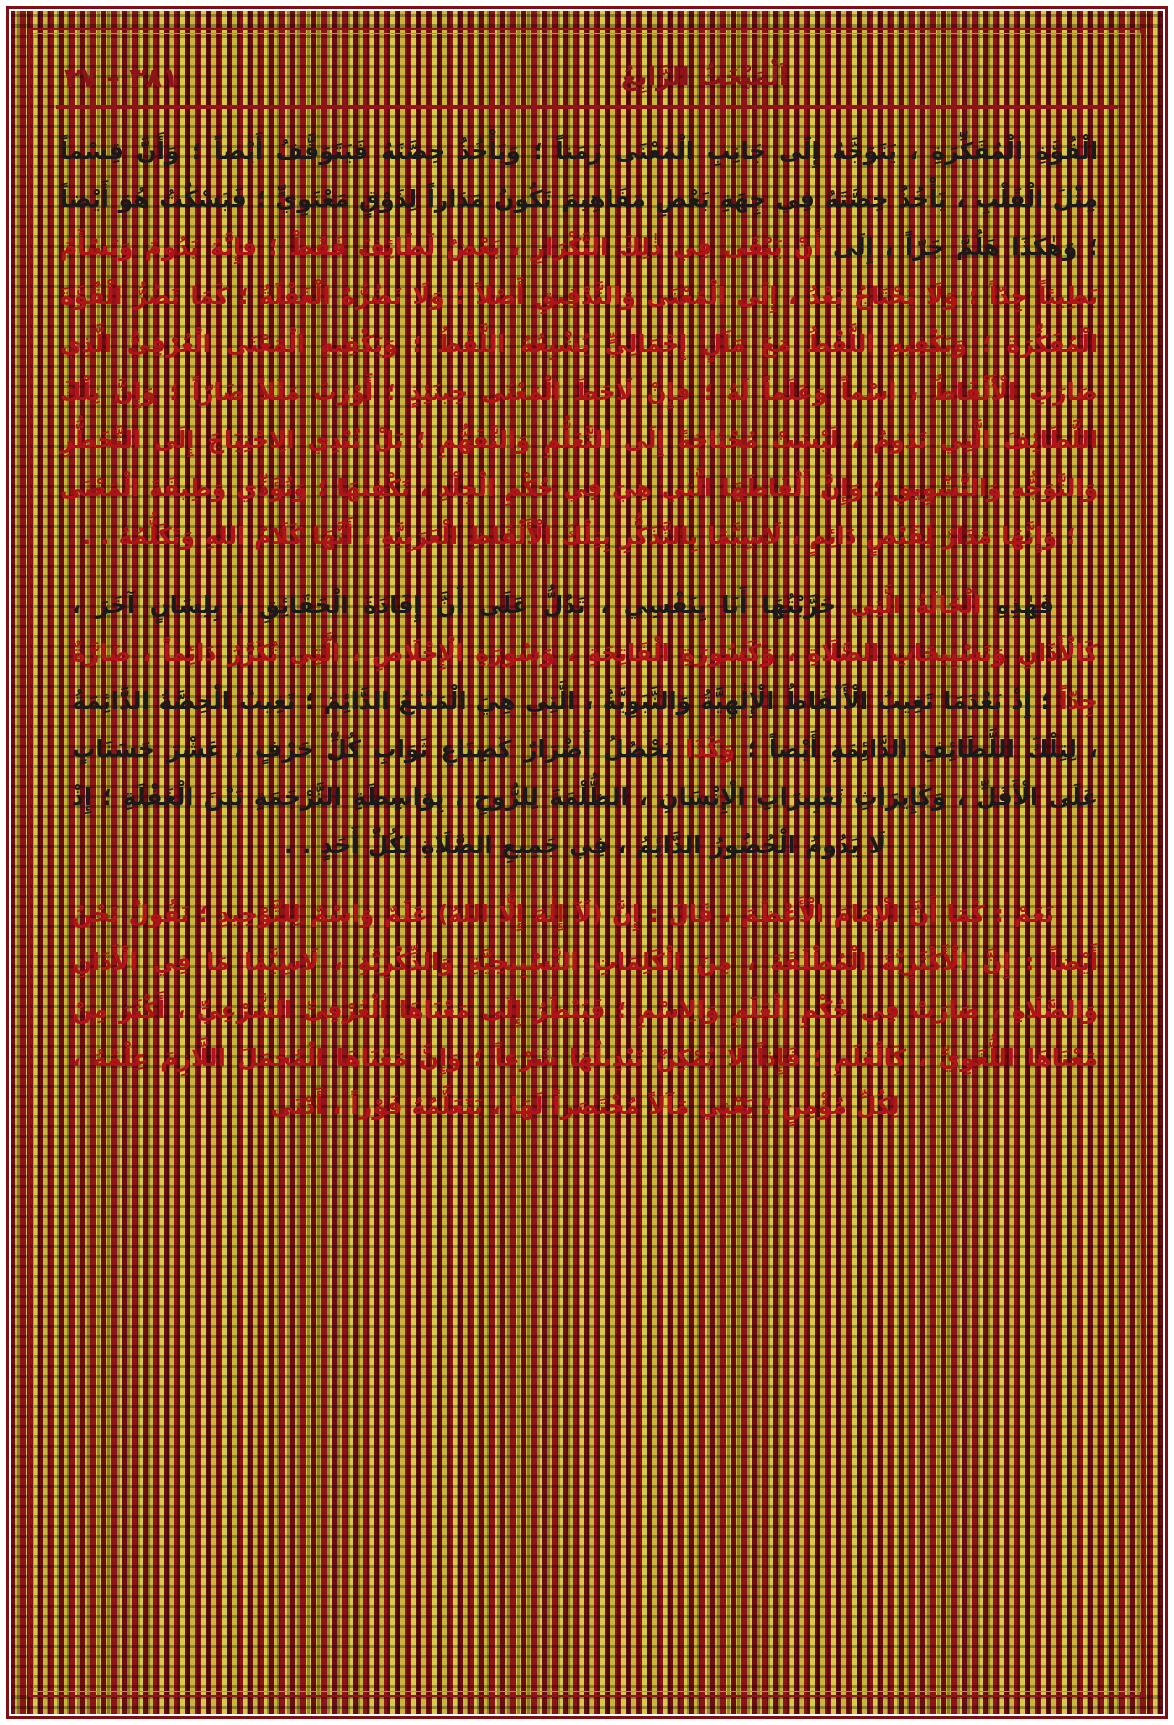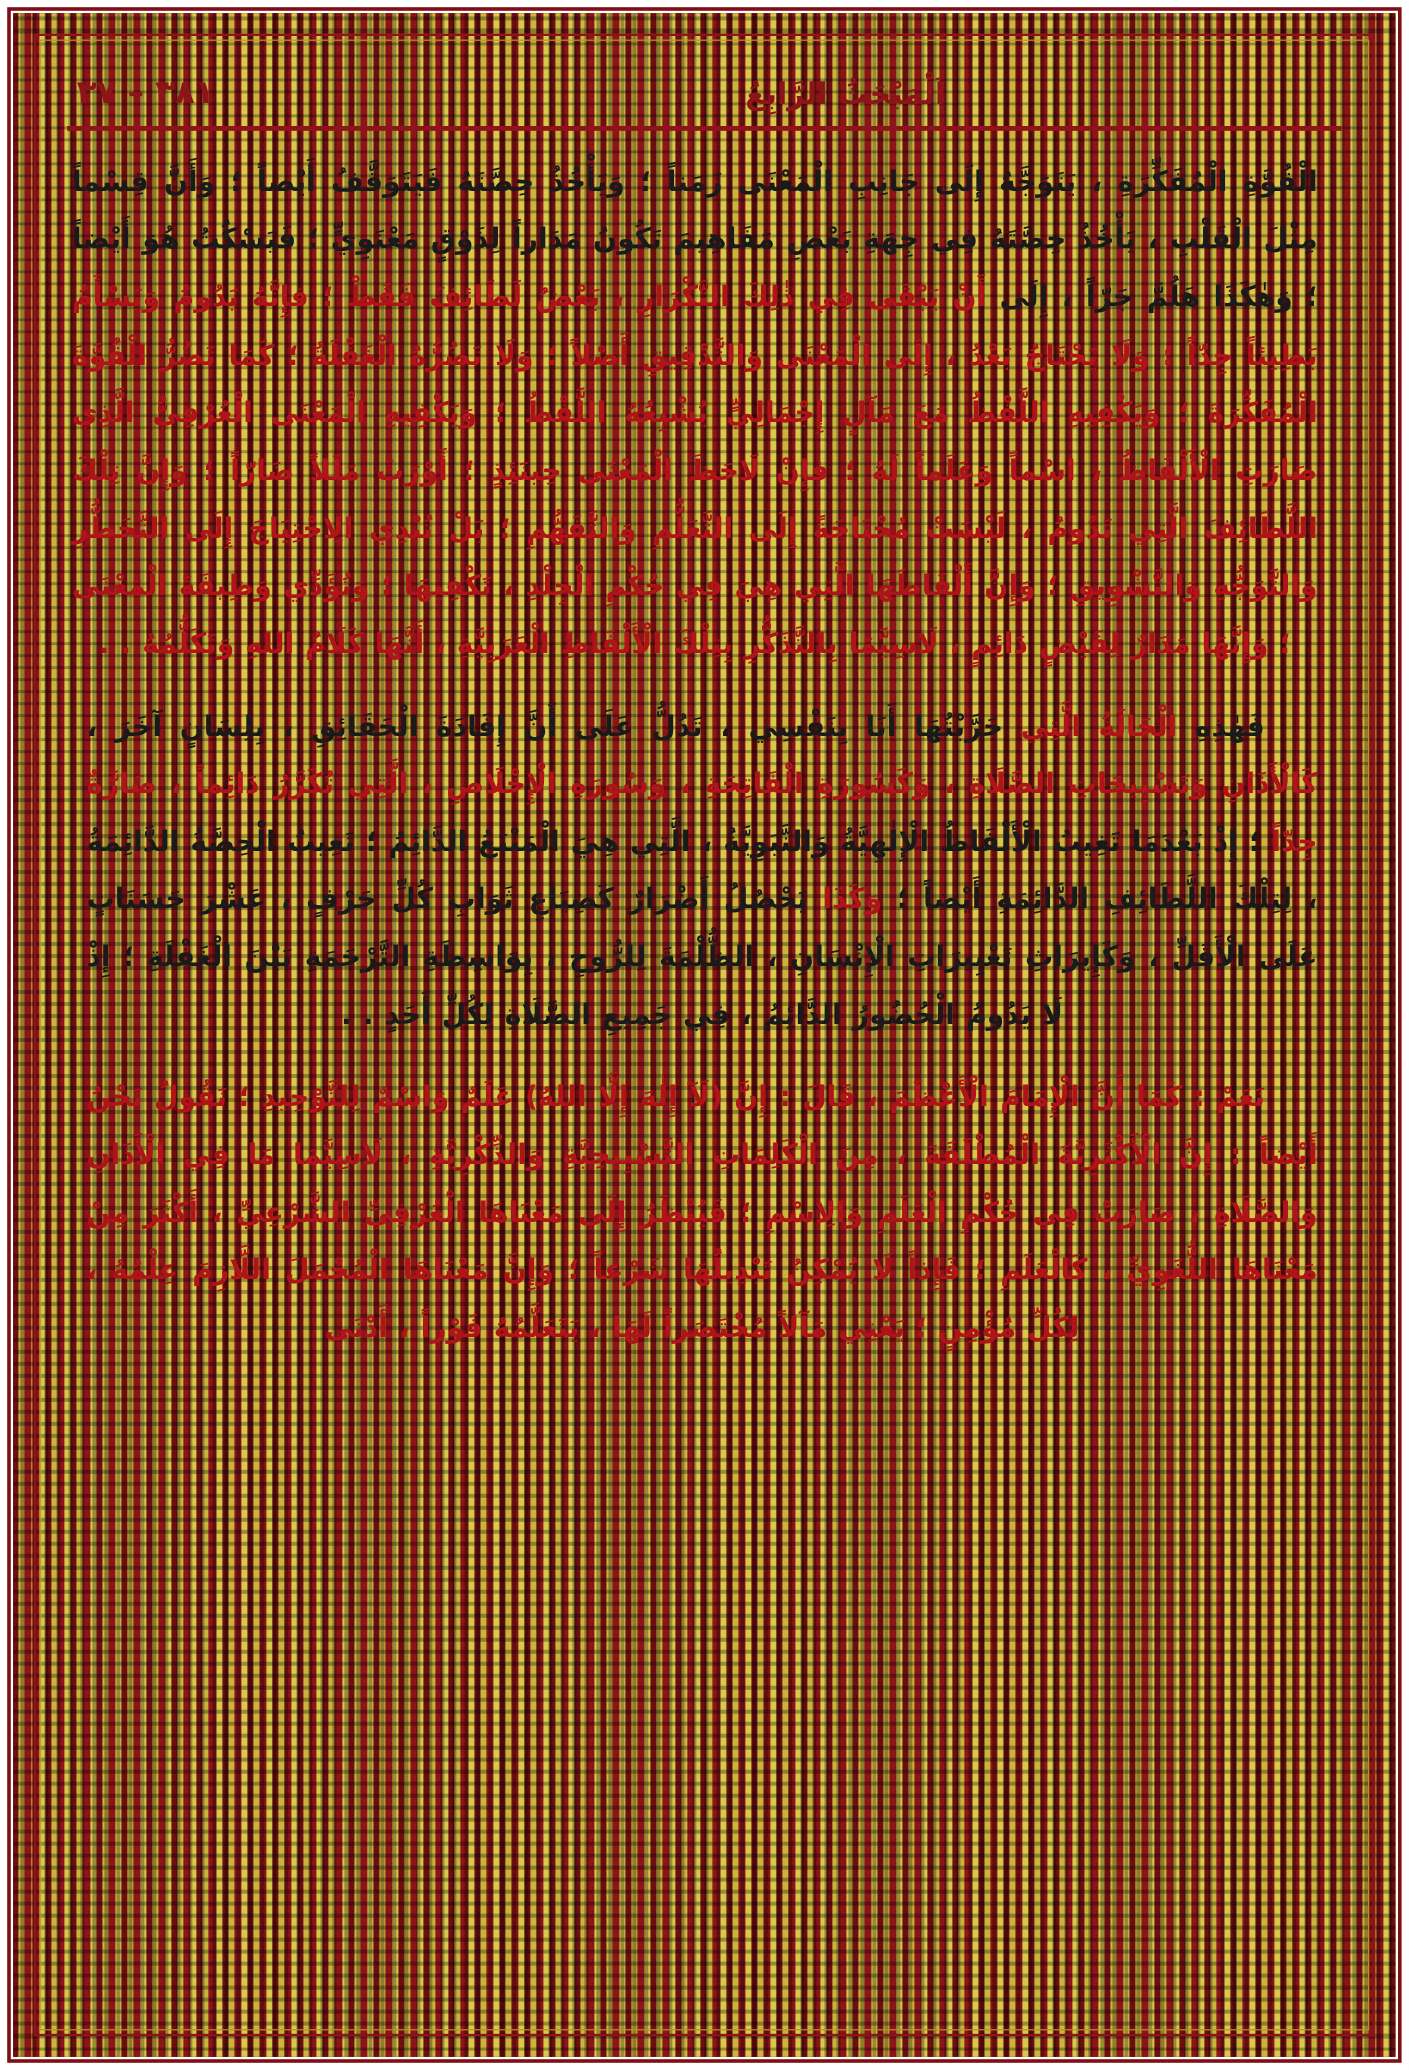--- a/index.html
+++ b/index.html
@@ -74,21 +74,21 @@
     left: 52px;
     top: 52px;
     right: 52px;
     bottom: 40px;
     box-sizing: border-box;
   }
 
   .header {
     display: flex;
     flex-direction: row-reverse;
-    align-items: flex-end;
+    align-items: flex-start;
     justify-content: space-between;
     padding: 10px 12px 0 12px;
   }
   .page-number {
     color: #8d1418;
     font-size: 27px;
     font-weight: bold;
     letter-spacing: 1px;
     white-space: nowrap;
   }

